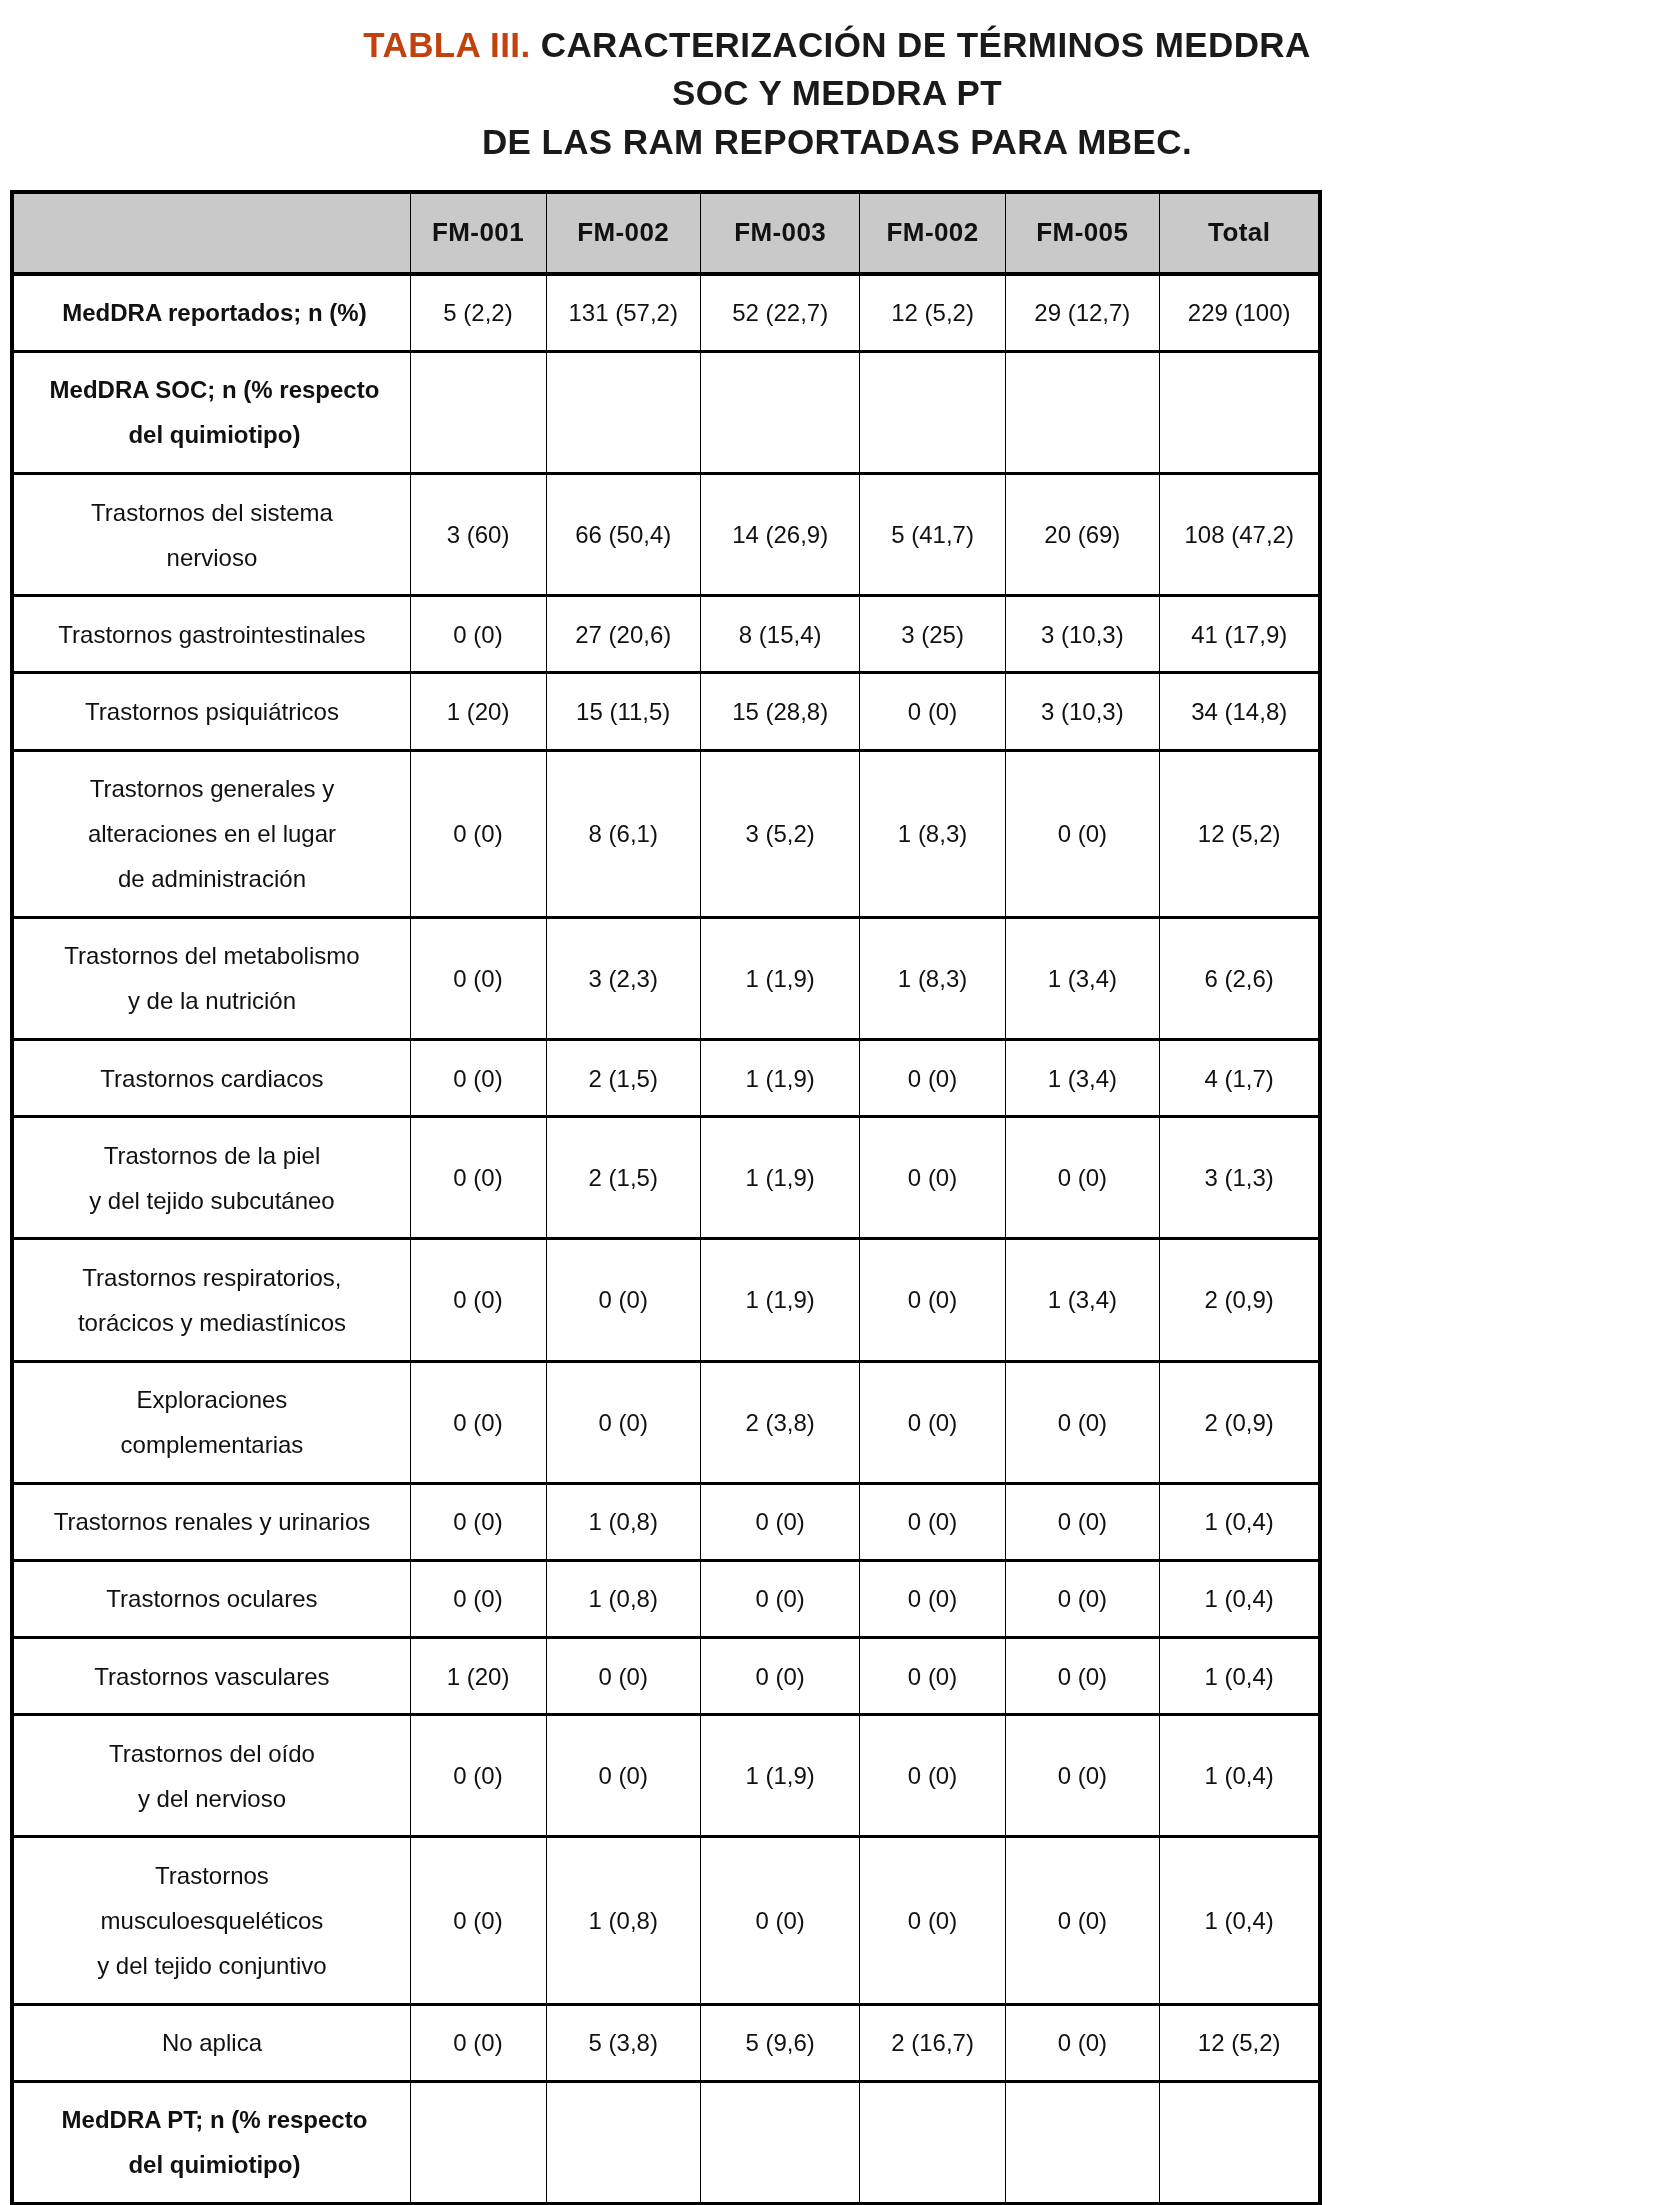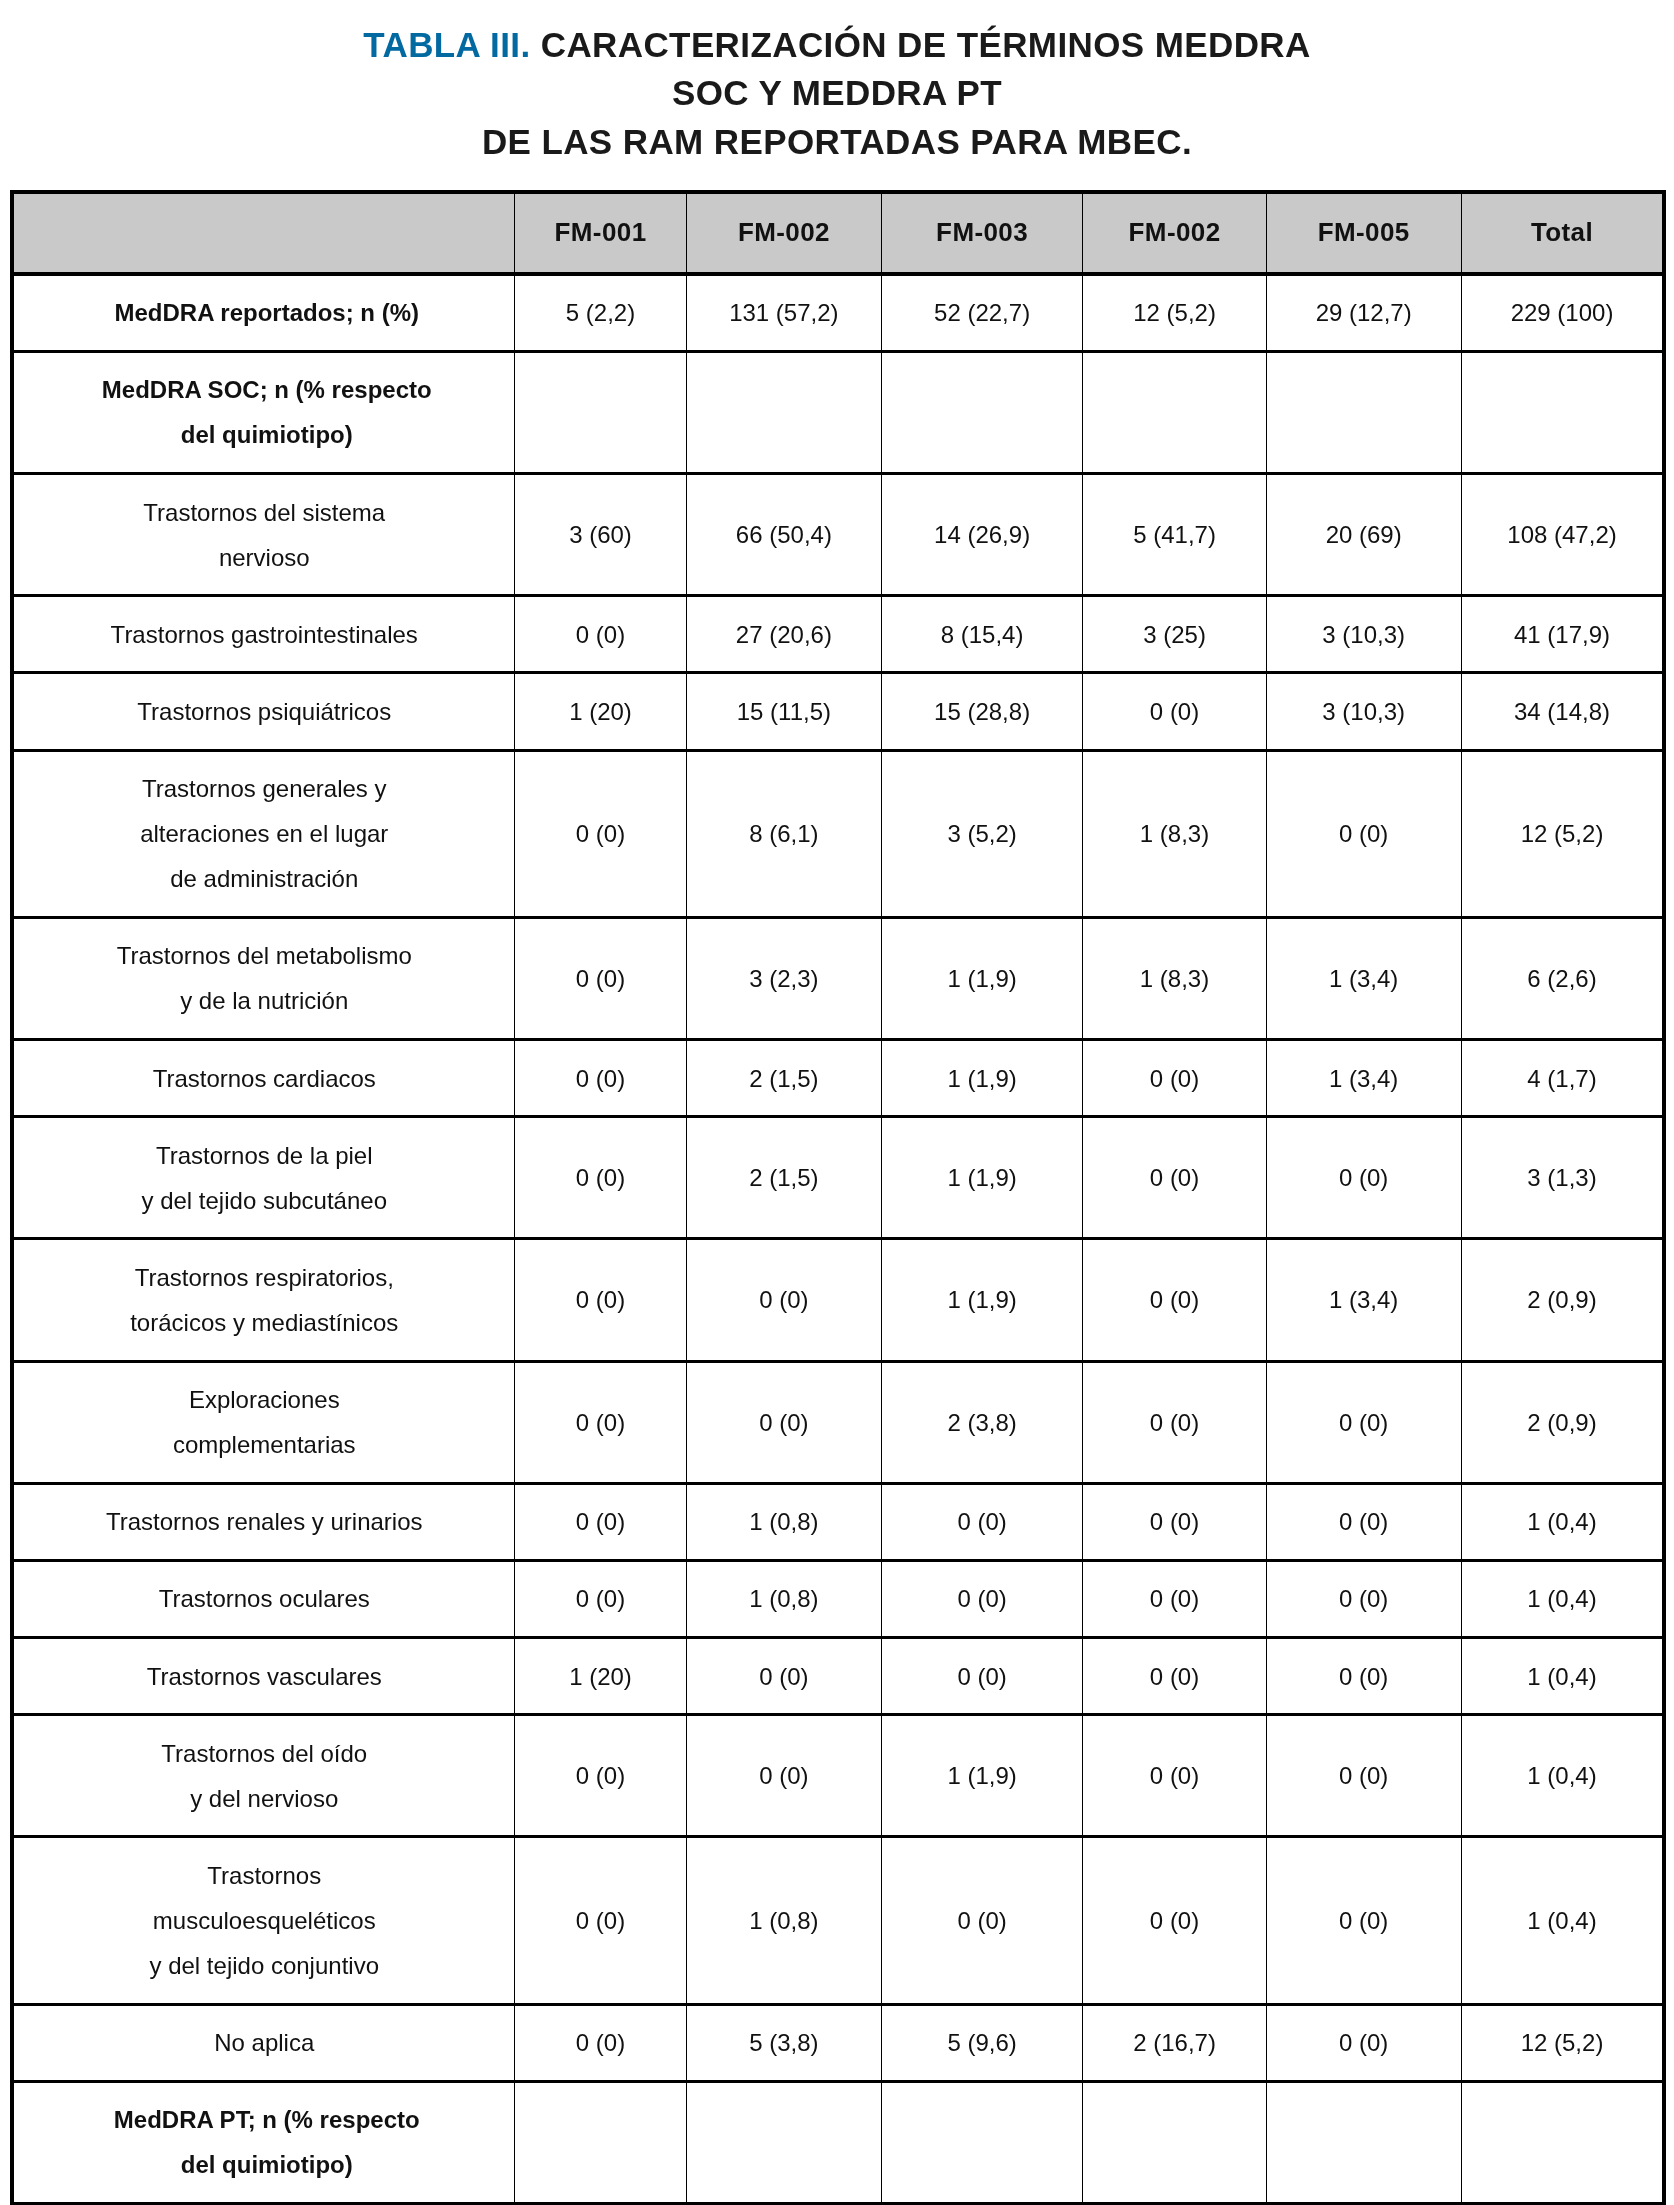--- a/index.html
+++ b/index.html
@@ -12,24 +12,24 @@
   .title-block{
     width:996px;
     margin:21px auto 24px auto;
     text-align:center;
     font-size:35px;
     font-weight:bold;
     line-height:1.38;
     letter-spacing:0.4px;
     color:#1a1a1a;
   }
-  .title-label{color:#0369a1;text-align:center;}
+  .title-label{color:#c2410c;text-align:center;}
   .tbl-wrap{margin:0 10.4px;}
   table.meddra{
-    width:1656px;
+    width:1312px;
     border-collapse:collapse;
     table-layout:fixed;
     border:4.8px solid #000;
   }
   table.meddra th, table.meddra td{
     border-left:1.6px solid #000;
     padding:14.5px 8px;
     font-size:24px;
     line-height:1.88;
     vertical-align:middle;

